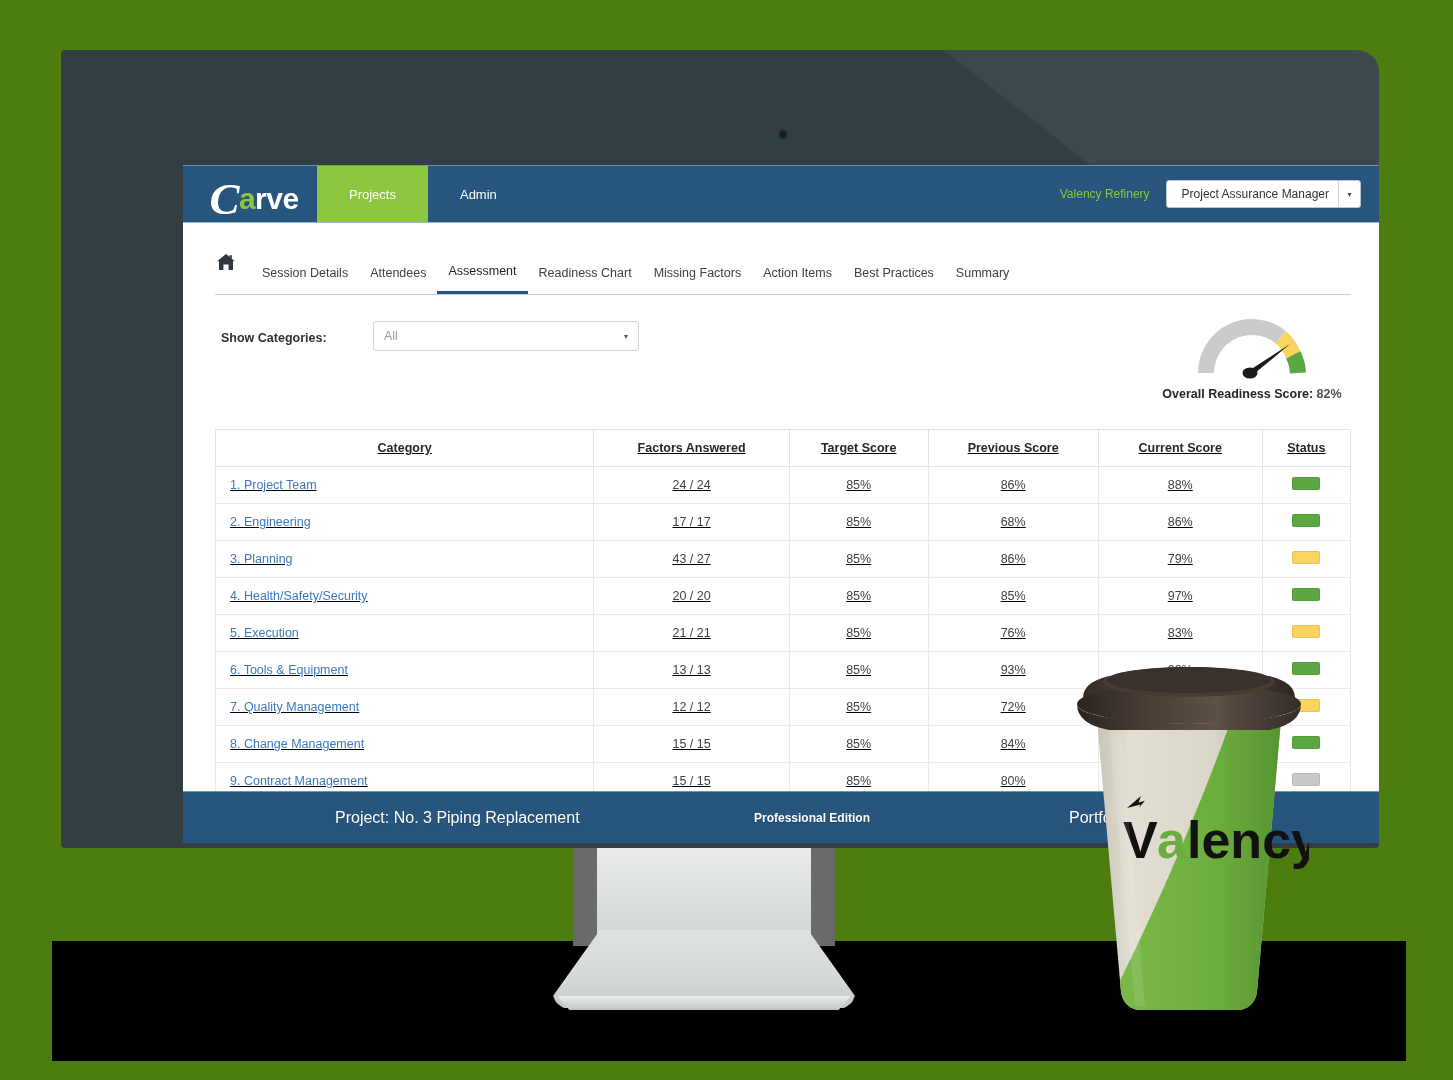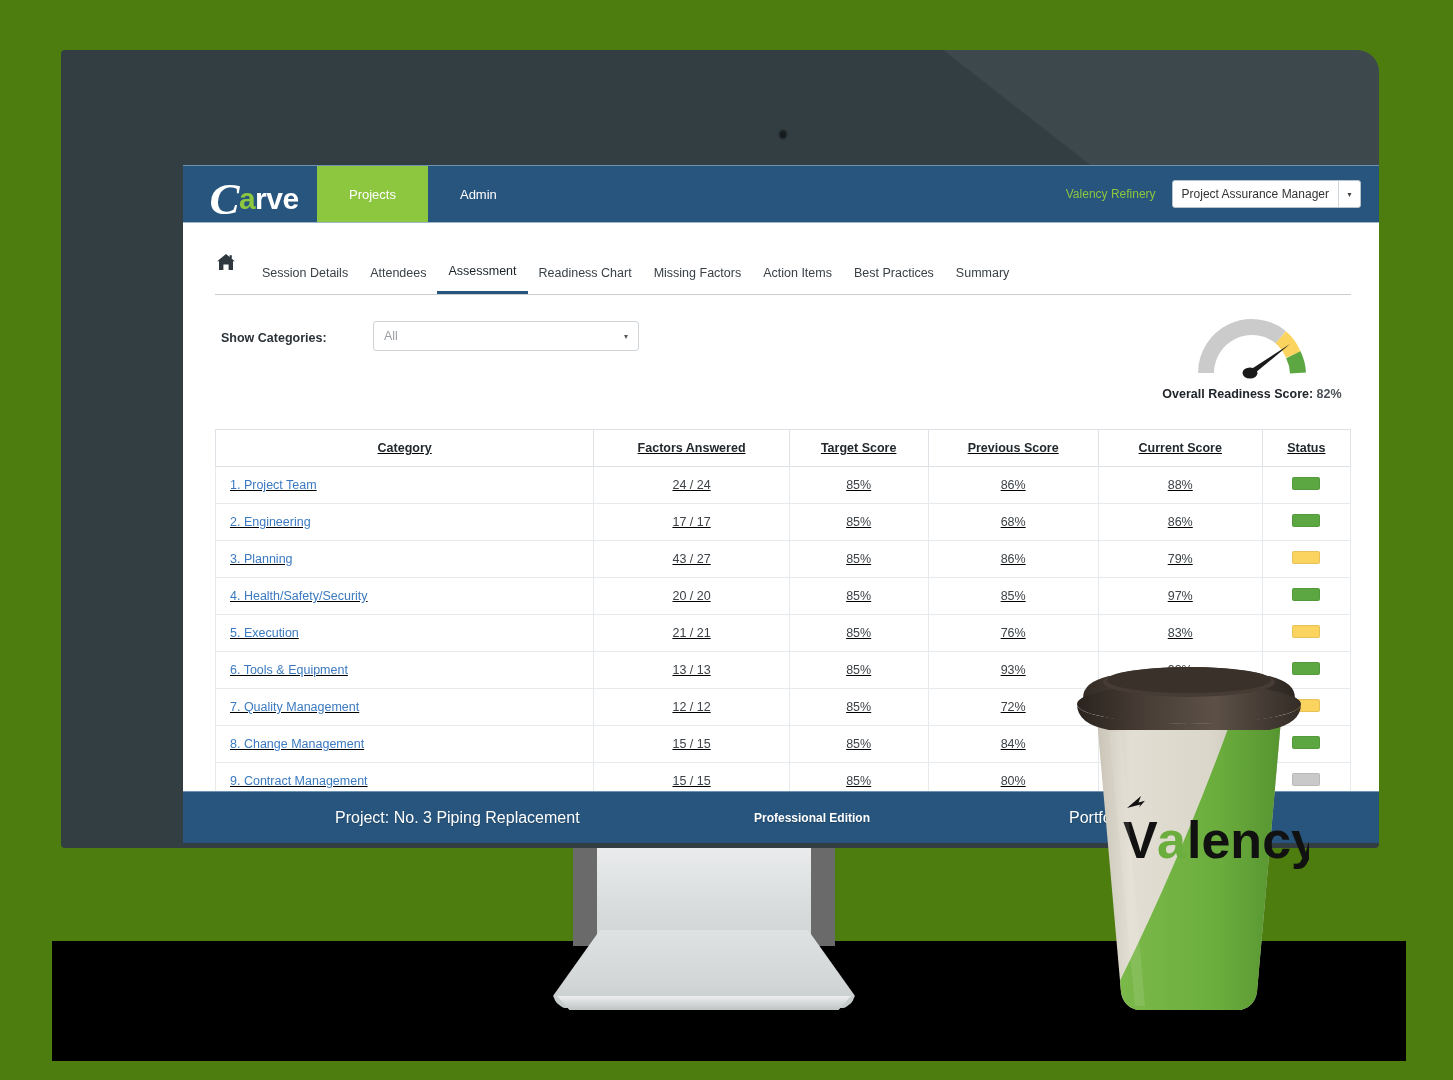--- a/index.html
+++ b/index.html
@@ -83,21 +83,21 @@
     font-size:13px; color:#ffffff; cursor:pointer;
   }
   .nav-top-item.active{ background:#8DC63F; color:#ffffff; }
 
   .header-right{
     margin-left:auto; display:flex; align-items:center; gap:16px; padding-right:22px;
   }
   .org-name{ font-size:12px; color:#8DC63F; cursor:pointer; }
   .role-select{
     display:flex; align-items:stretch; background:#ffffff;
-    border:1px solid #b9c3cb; border-radius:3px; height:28px; min-width:174px;
+    border:1px solid #b9c3cb; border-radius:3px; height:28px; min-width:174px;padding-left:6px;
   }
   .role-select-value{
     flex:1; display:flex; align-items:center; padding:0 9px;
     font-size:12px; color:#333; white-space:nowrap;
   }
   .role-select-caret{
     width:22px; display:flex; align-items:center; justify-content:center;
     border-left:1px solid #cfd6dc; font-size:8px; color:#444;
   }
 

